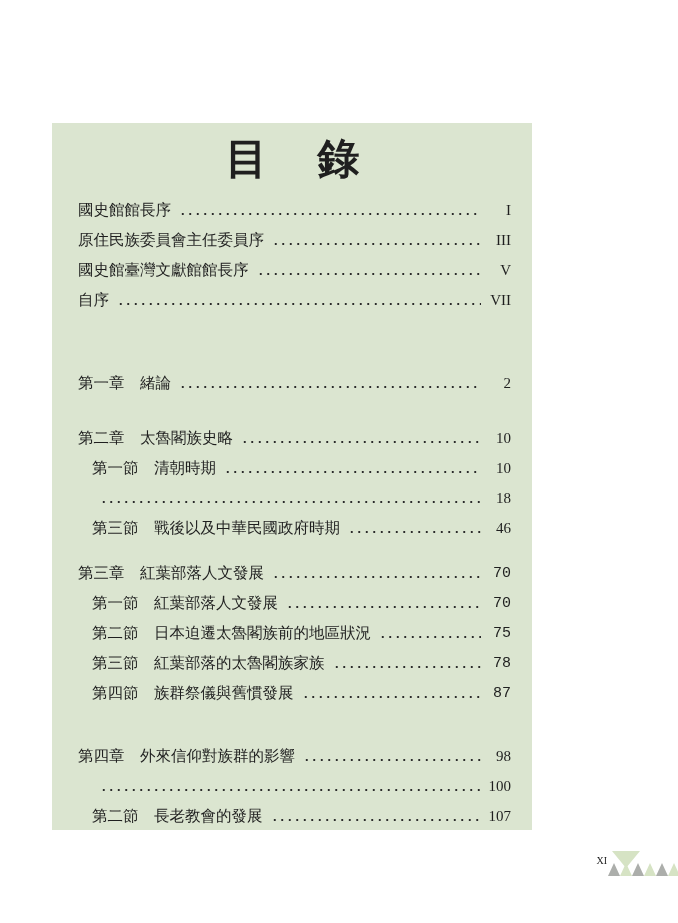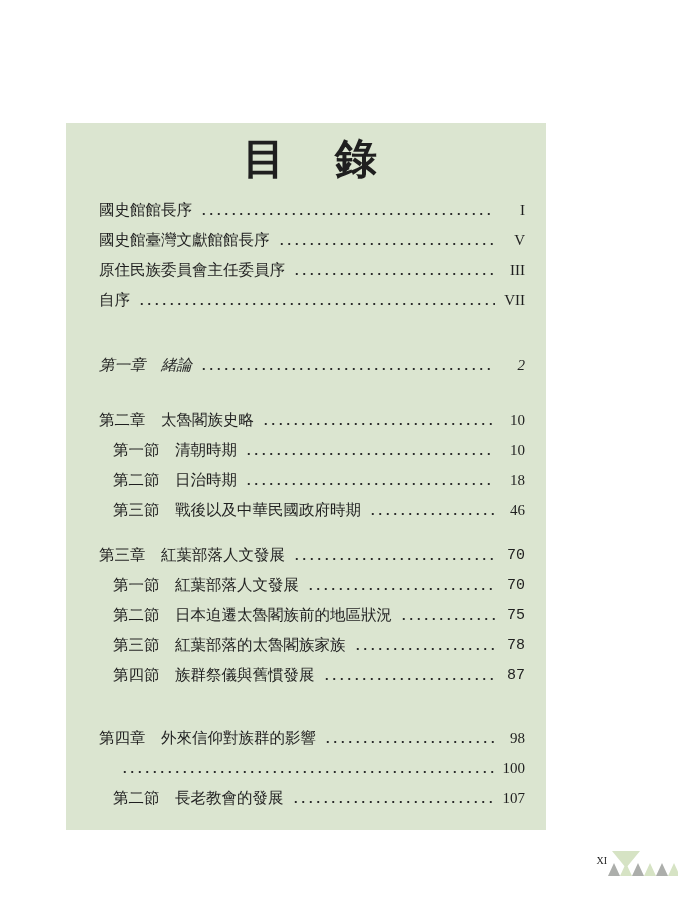--- a/index.html
+++ b/index.html
@@ -14,36 +14,36 @@
   html,body{width:678px;height:923px;}
   body{
     background:var(--page_bg);
     color:var(--text);
     font-family:"Liberation Serif","DejaVu Serif",serif;
     position:relative;
     overflow:hidden;
   }
   .panel{
     position:absolute;
-    left:66px; top:123px;
+    left:52px; top:123px;
     width:480px; height:707px;
     background:var(--panel_bg);
-    padding:0 21px 0 33px;
+    padding:0 21px 0 26px;
   }
   .title{
     margin-top:9px;
     text-align:center;
     font-size:42px;
     line-height:54px;
     font-weight:bold;
     letter-spacing:4px;
     white-space:nowrap;
   }
   .group-front{margin-top:9px;}
-  .group-ch1{margin-top:35px;font-style:italic;}
+  .group-ch1{margin-top:53px;}
   .group-ch2{margin-top:25px;}
   .group-ch3{margin-top:15px;font-family:Liberation Mono, monospace;}
   .group-ch4{margin-top:33px;}
   .row{
     display:flex;
     align-items:center;
     height:30px;
     font-size:15.5px;
   }
   .row.section{padding-left:14px;}
@@ -83,28 +83,28 @@
 
   <h1 class="title">目　錄</h1>
 
   <div class="group-front">
     <div class="row">
       <span class="lbl">國史館館長序</span>
       <span class="leader"></span>
       <span class="pg">I</span>
     </div>
     <div class="row">
+      <span class="lbl">原住民族委員會主任委員序</span>
+      <span class="leader"></span>
+      <span class="pg">III</span>
+    </div>
+    <div class="row">
       <span class="lbl">國史館臺灣文獻館館長序</span>
       <span class="leader"></span>
       <span class="pg">V</span>
-    </div>
-    <div class="row">
-      <span class="lbl">原住民族委員會主任委員序</span>
-      <span class="leader"></span>
-      <span class="pg">III</span>
     </div>
     <div class="row">
       <span class="lbl">自序</span>
       <span class="leader"></span>
       <span class="pg">VII</span>
     </div>
   </div>
 
   <div class="group-ch1">
     <div class="row chapter">
@@ -119,21 +119,20 @@
       <span class="lbl">第二章　太魯閣族史略</span>
       <span class="leader"></span>
       <span class="pg">10</span>
     </div>
     <div class="row section">
       <span class="lbl">第一節　清朝時期</span>
       <span class="leader"></span>
       <span class="pg">10</span>
     </div>
     <div class="row section">
-      <span class="lbl">第二節　日治時期</span>
       <span class="leader"></span>
       <span class="pg">18</span>
     </div>
     <div class="row section">
       <span class="lbl">第三節　戰後以及中華民國政府時期</span>
       <span class="leader"></span>
       <span class="pg">46</span>
     </div>
   </div>
 

